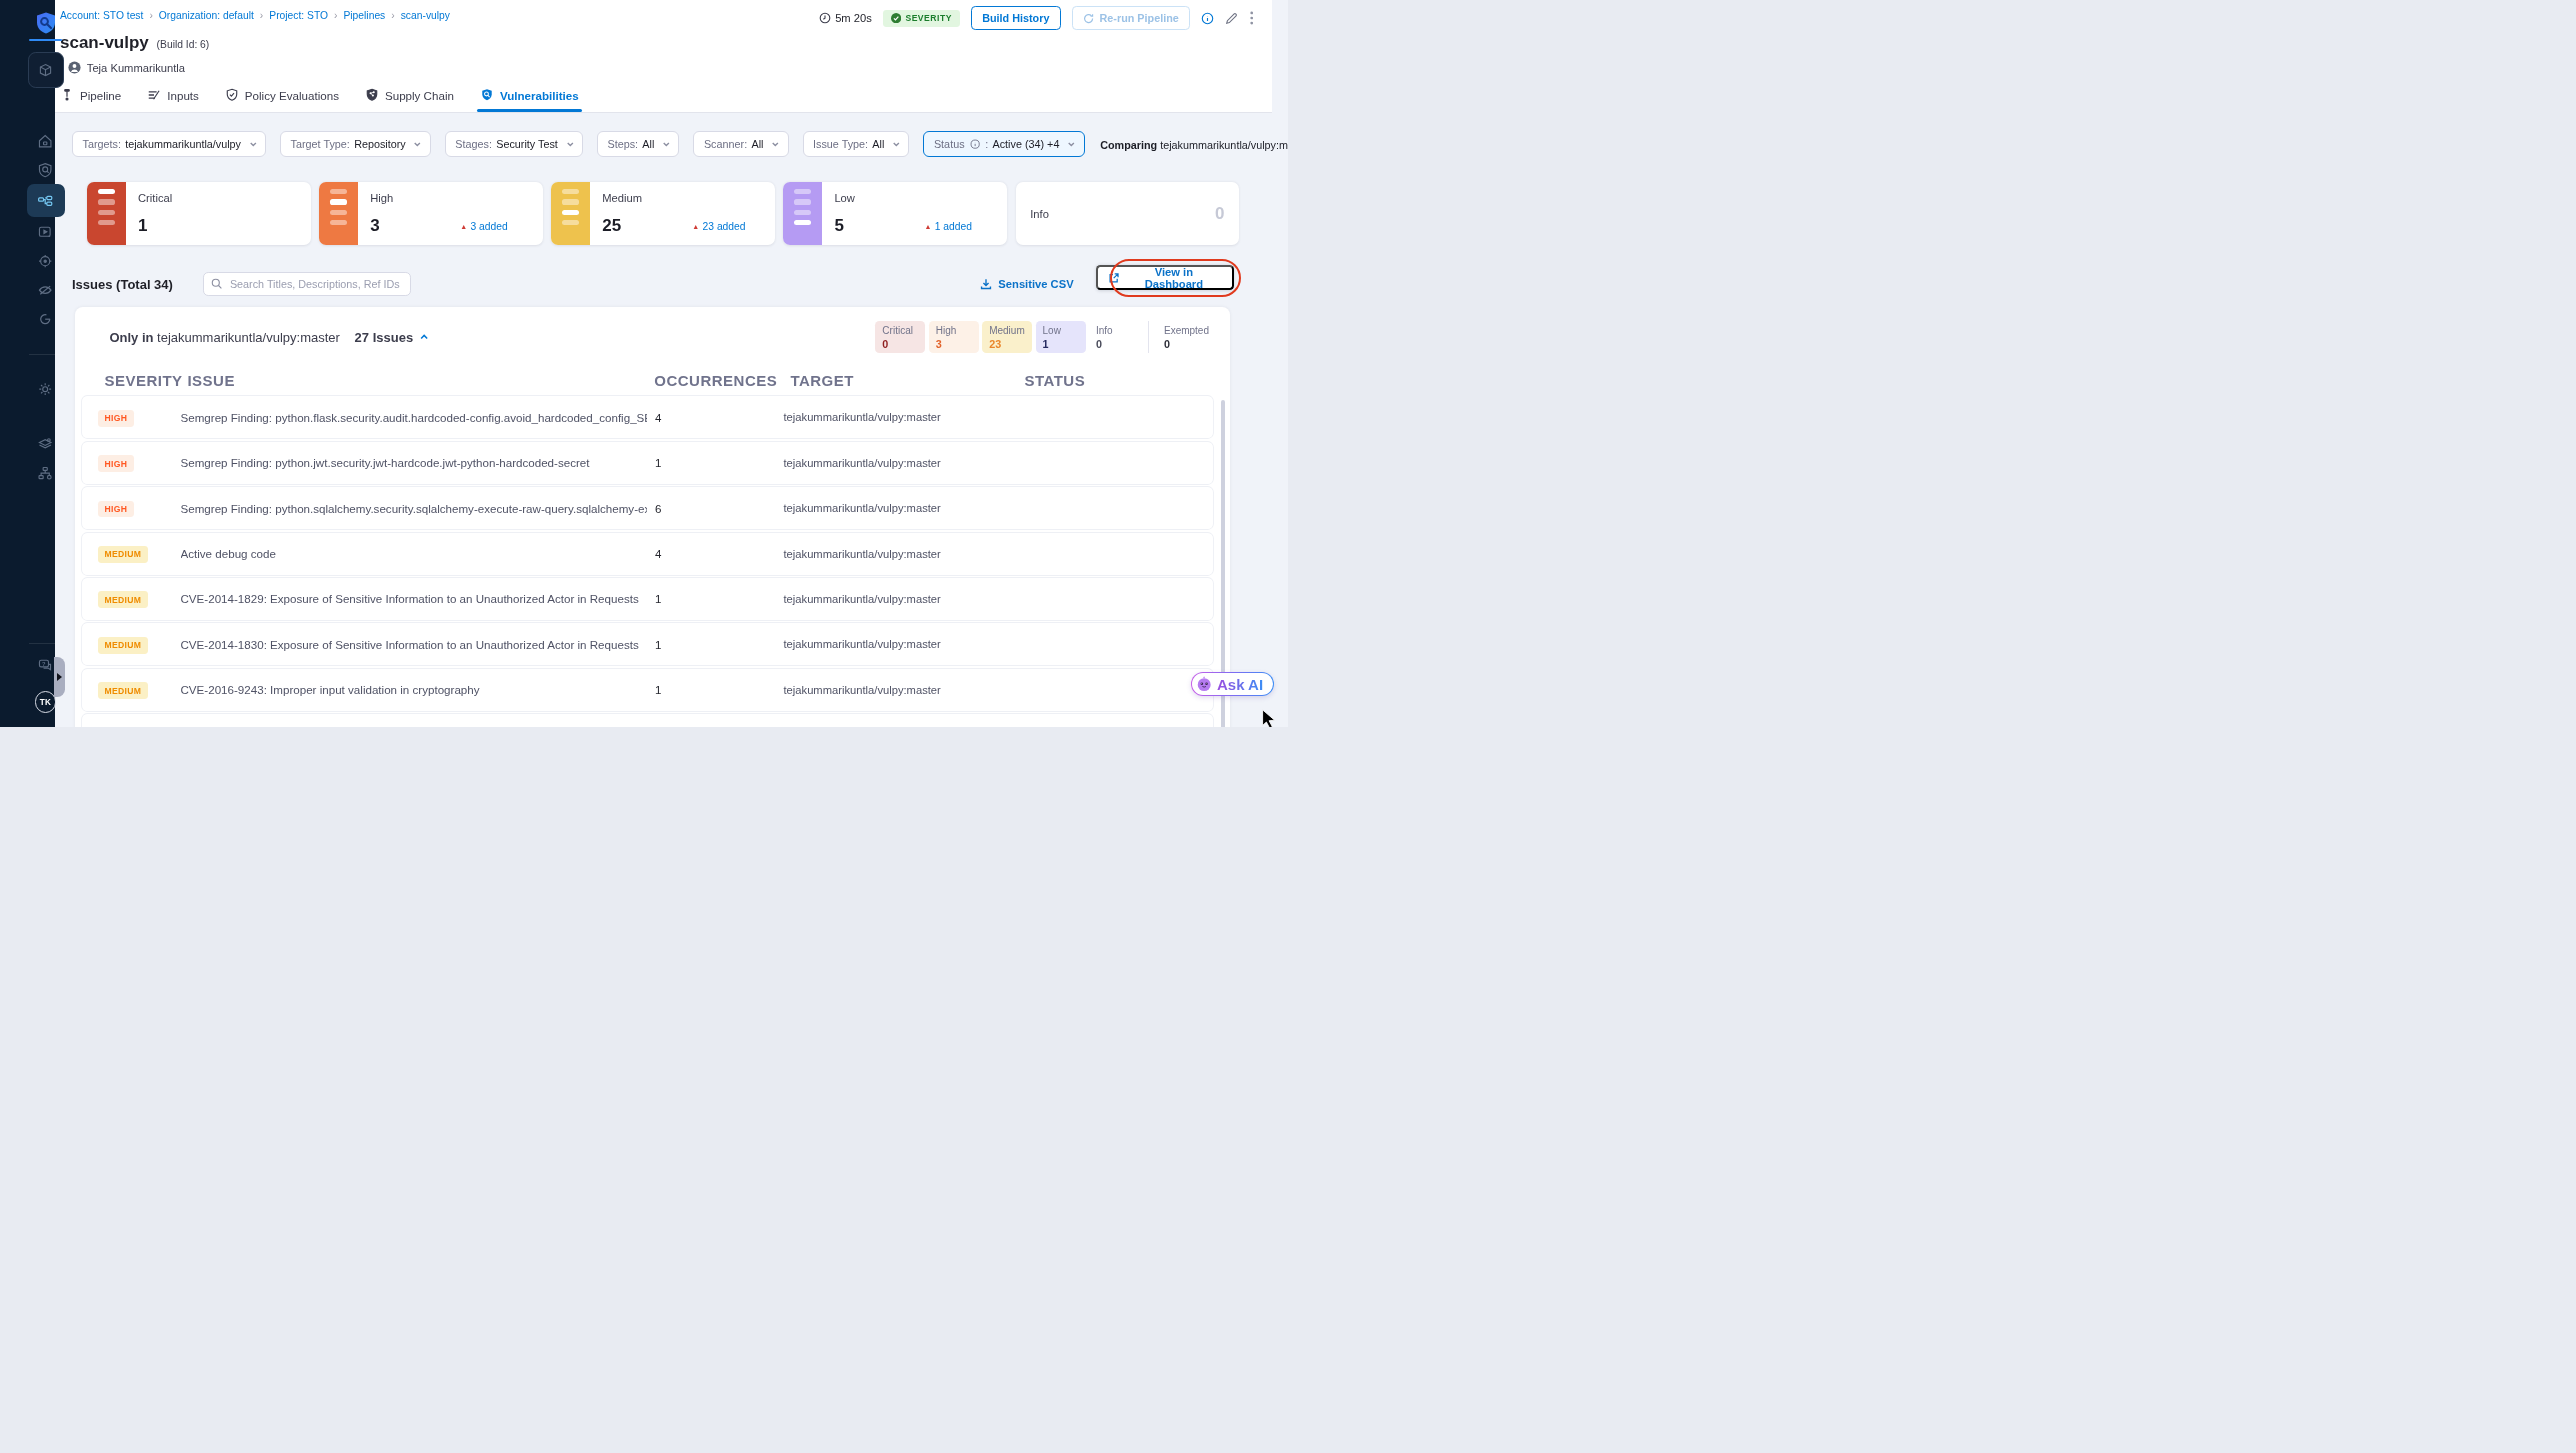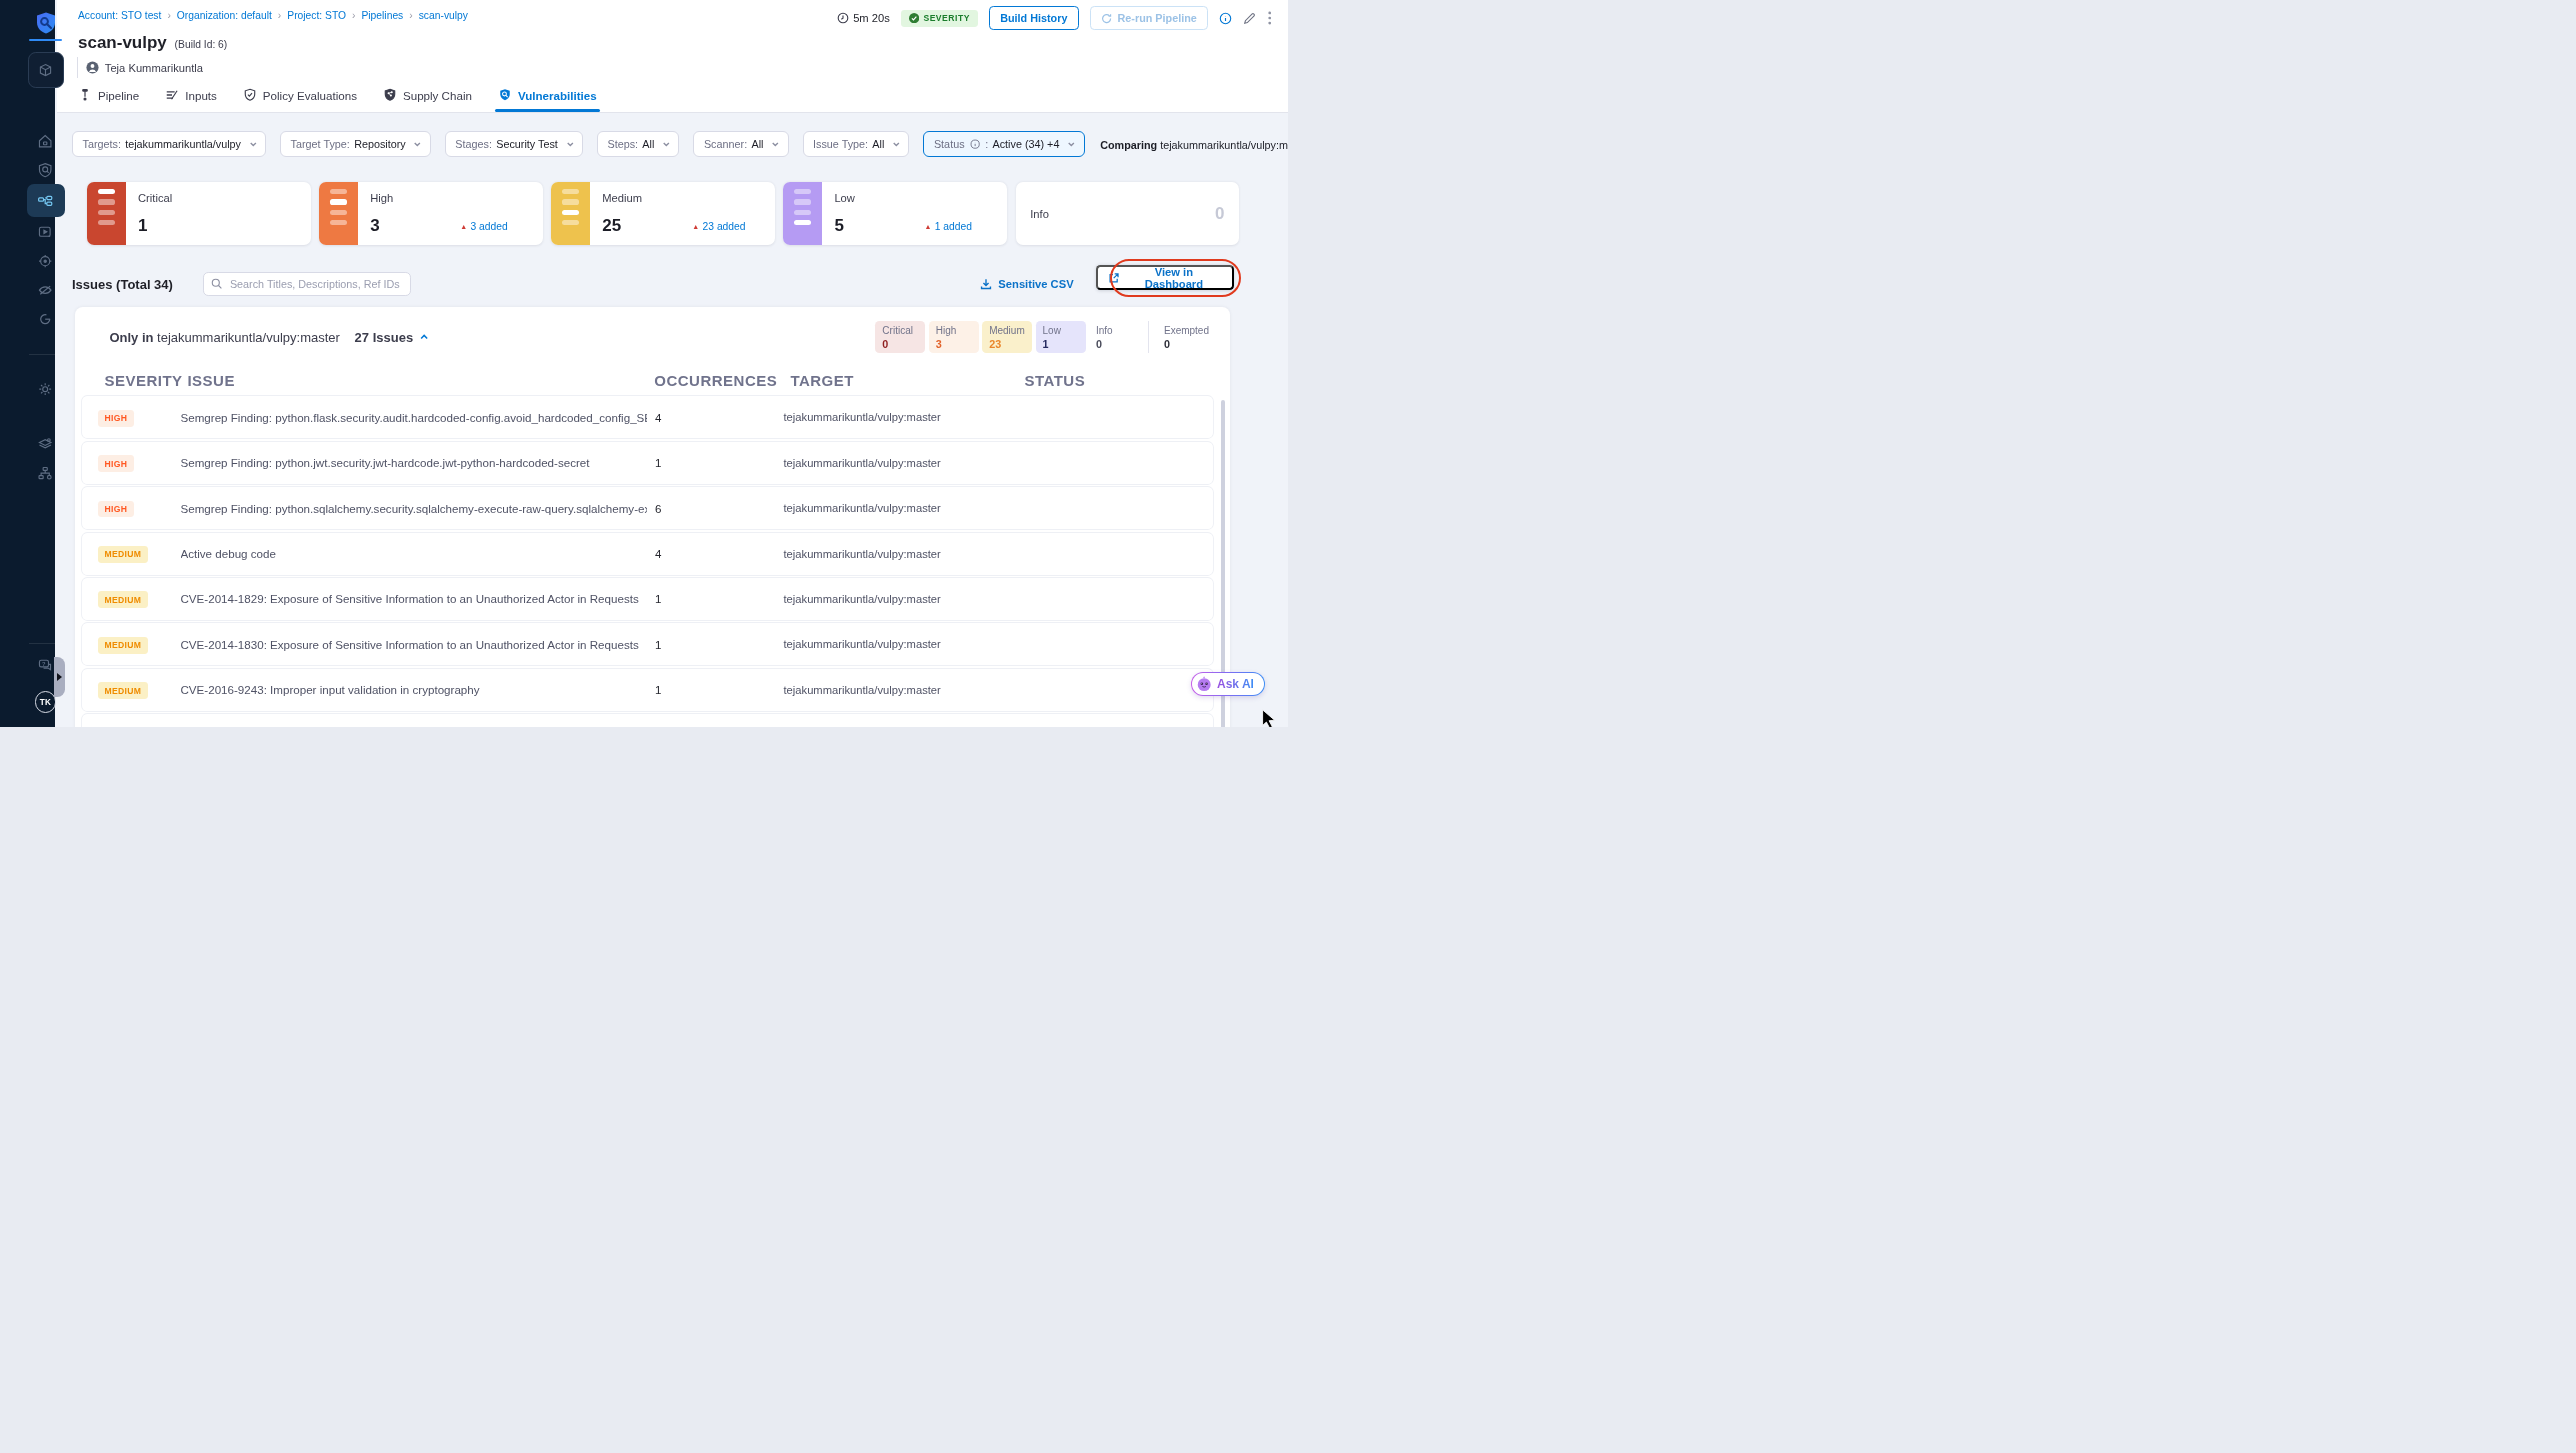--- a/index.html
+++ b/index.html
@@ -14,21 +14,21 @@
   .sb-item{width:38px;height:29px;display:flex;align-items:center;justify-content:center;border-radius:7px;cursor:pointer;color:#5f6e84;}
   .sb-item svg{width:16.4px;height:16.4px;}
   .sb-item.sel{background:#1d3a56;color:#74c7f2;height:33px;}
   .sb-gap{flex:0 0 auto;}
   .sb-div{width:34px;height:0.9px;background:rgba(255,255,255,0.10);margin:7px 0;}
   .sb-avatar{width:21.6px;height:21.6px;border-radius:50%;border:1.3px solid #d8dce6;color:#fff;font-size:8.2px;font-weight:bold;display:flex;align-items:center;justify-content:center;letter-spacing:0.4px;cursor:pointer;}
   #collapse-handle{position:absolute;left:54px;top:657px;width:11.2px;height:40px;background:#a9aec0;border-radius:0 7.8px 7.8px 0;z-index:31;display:flex;align-items:center;justify-content:center;cursor:pointer;}
   #collapse-handle:after{content:"";border-left:5.2px solid #11121a;border-top:4.3px solid transparent;border-bottom:4.3px solid transparent;}
 
   
-  #header{position:absolute;left:57px;top:0;width:1233px;height:113px;background:#fff;border-bottom:0.9px solid #e2e4ec;z-index:5;}
+  #header{position:absolute;left:39px;top:0;width:1233px;height:113px;background:#fff;border-bottom:0.9px solid #e2e4ec;z-index:5;}
   #breadcrumb{position:absolute;left:21px;top:9.5px;font-size:10.3px;display:flex;gap:6px;align-items:center;}
   .bc-item{color:#0278d5;cursor:pointer;}
   .bc-sep{color:#9a9ba8;font-size:10.3px;}
   #hdr-right{position:absolute;right:19px;top:5.2px;display:flex;align-items:center;gap:11.2px;height:26px;}
   #duration{display:flex;align-items:center;gap:4.3px;font-size:11.2px;color:#25262e;}
   #status-badge{display:flex;align-items:center;gap:4.3px;background:#e2f6e0;border-radius:3.4px;padding:3.4px 7.8px;font-size:8.6px;font-weight:bold;letter-spacing:0.5px;color:#1b7d2c;}
   .btn{border-radius:4.3px;font-size:10.8px;font-weight:bold;padding:5.2px 10.3px;background:#fff;cursor:pointer;display:flex;align-items:center;gap:5.2px;}
   #build-history{border:0.9px solid #0278d5;color:#0278d5;text-align:right;}
   #rerun{border:0.9px solid #cbe2f6;color:#9cc2e6;}
   .ic-btn{color:#6d7182;cursor:pointer;display:flex;align-items:center;}
@@ -103,21 +103,21 @@
   .badge{display:inline-block;padding:3.4px 7px;border-radius:3.4px;font-size:8.6px;font-weight:bold;letter-spacing:0.3px;}
   .badge.HIGH{background:#fdeee4;color:#ff5822;}
   .badge.MEDIUM{background:#fbf0c5;color:#ef8c00;}
   .cell-issue{font-size:11.6px;color:#4f5265;white-space:nowrap;overflow:hidden;}
   .cell-occ{font-size:11.6px;color:#25262e;padding-left:8.6px;}
   .cell-target{font-size:11.2px;color:#4f5265;}
   #tbl-scrollbar{position:absolute;right:5.2px;top:93px;width:4.3px;height:349px;border-radius:2.6px;background:#ced1de;cursor:pointer;}
 
   
   #ask-ai{position:absolute;left:1191px;top:672px;height:24px;border-radius:13px;border:1.7px solid transparent;background:linear-gradient(#fff,#fff) padding-box,linear-gradient(90deg,#c75fe8,#7f6cf2,#3d8ef5) border-box;display:flex;align-items:center;gap:4.3px;padding:0 10.3px 0 4.3px;cursor:pointer;box-shadow:0 1.7px 5.2px rgba(90,60,160,.18);z-index:40;}
-  #ask-ai .txt{font-size:12px;font-weight:bold;background:linear-gradient(90deg,#9b4fe0,#3d8ef5);-webkit-background-clip:text;background-clip:text;color:transparent;}
+  #ask-ai .txt{font-size:15px;font-weight:bold;background:linear-gradient(90deg,#9b4fe0,#3d8ef5);-webkit-background-clip:text;background-clip:text;color:transparent;}
   #cursor{position:absolute;left:1260px;top:709px;z-index:50;pointer-events:none;}
 </style>
 </head>
 <body>
 
 <div id="app">
 
   <nav id="sidebar">
     <svg class="sb-logo" viewBox="0 0 24 24">
       <defs>

